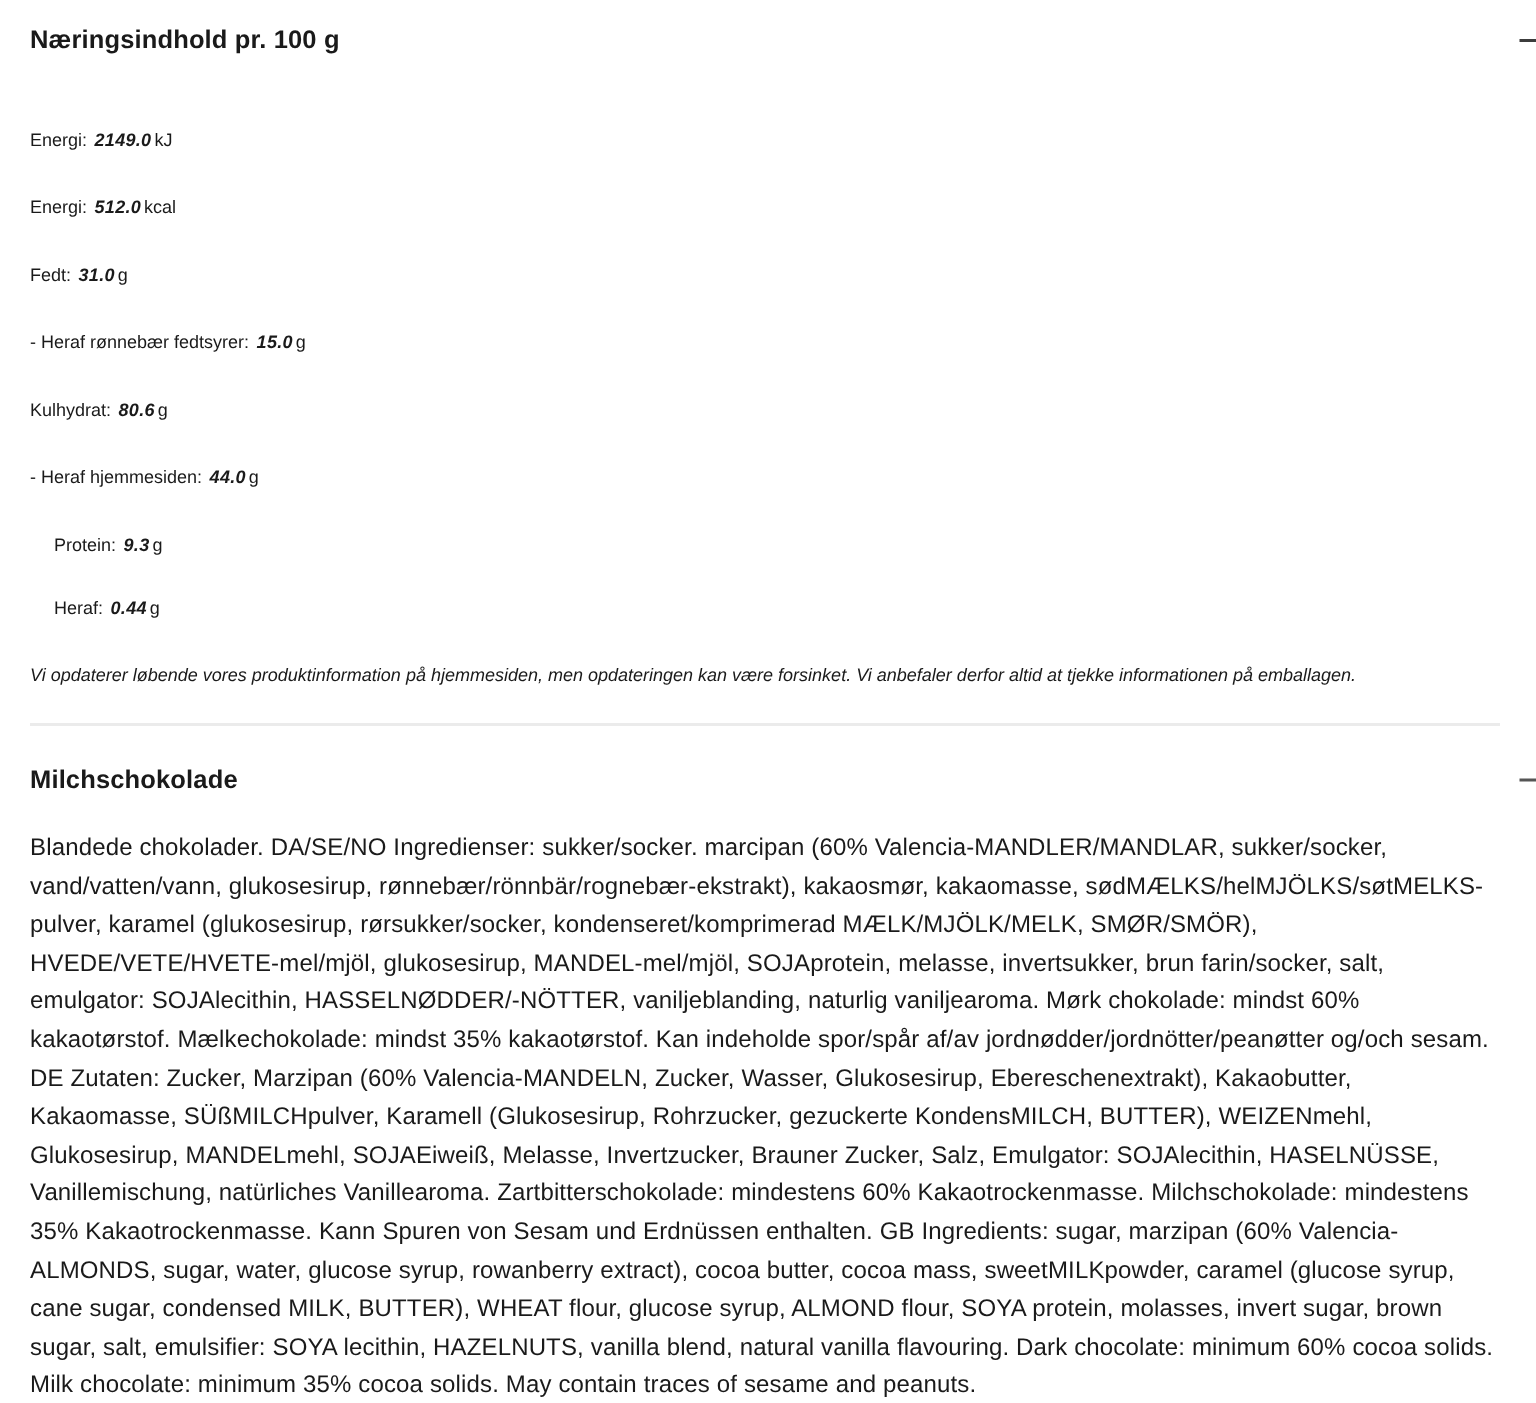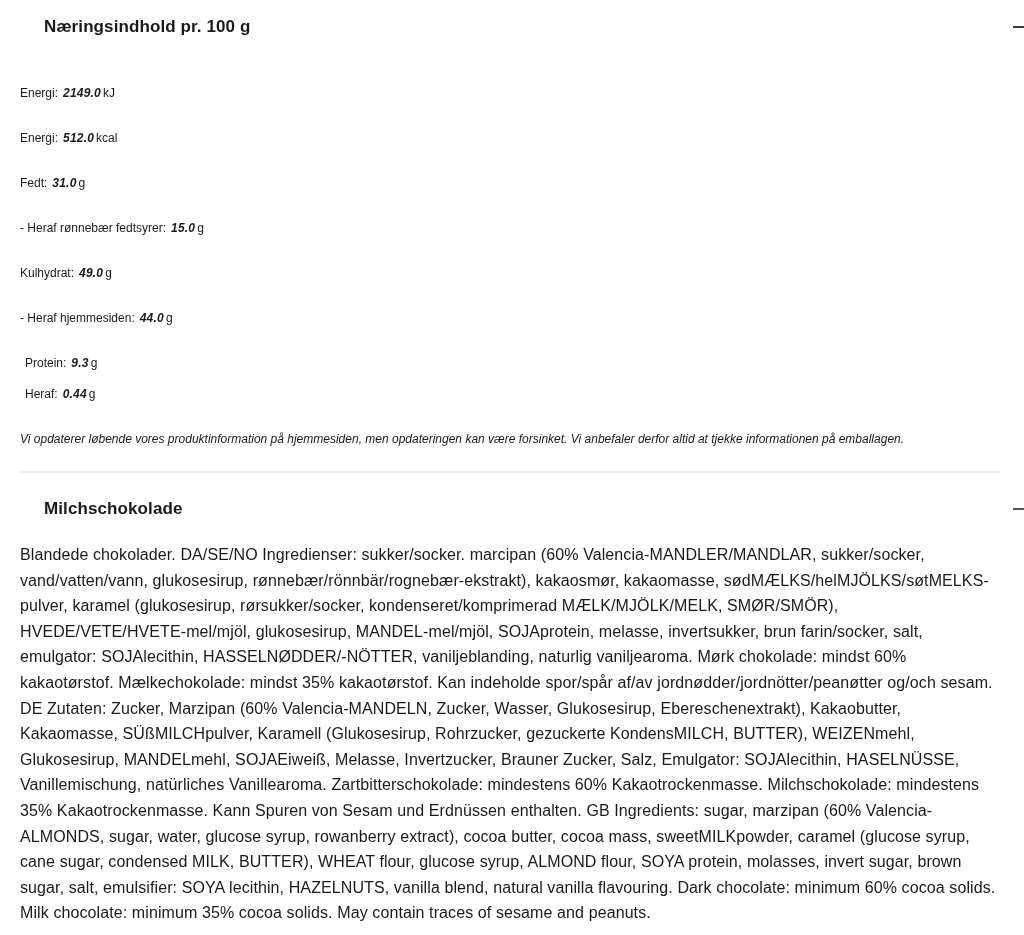--- a/index.html
+++ b/index.html
@@ -10,21 +10,20 @@
     background: #ffffff;
     color: #1a1a1a;
     font-family: "Liberation Sans", "DejaVu Sans", sans-serif;
     -webkit-font-smoothing: antialiased;
   }
   .page { padding: 0 24px 0 20px; }
 
   .section-head {
     position: relative;
     display: block;
-    margin-left: 24px;
   }
   .section-title {
     font-size: 17px;
     font-weight: 700;
     line-height: 24px;
     letter-spacing: .1px;
   }
   .head-1 { margin-top: 15px; }
   .head-2 { margin-top: 24px; }
 
@@ -47,21 +46,21 @@
     line-height: 26px;
   }
   .nutri-row .val {
     font-weight: 700;
     font-style: italic;
     margin-left: 5px;
     letter-spacing: .2px;
   }
   .nutri-row .unit { margin-left: 2px; }
   .tight-group { margin: 0 0 19px 0; }
-  .tight-group .nutri-row { margin: 5px; }
+  .tight-group .nutri-row { margin: 16px; }
 
   .disclaimer {
     margin: 0;
     font-size: 12px;
     font-style: italic;
     line-height: 27px;
     max-width: 985px;
   }
 
   .divider {
@@ -86,21 +85,21 @@
   <div class="section-head head-1">
     <div class="section-title">Næringsindhold pr. 100 g</div>
     <span class="minus-icon"></span>
   </div>
 
   <div class="nutrition-rows" id="nutrition-rows">
       <p class="nutri-row"><span>Energi:</span><span class="val">2149.0</span><span class="unit">kJ</span></p>
       <p class="nutri-row"><span>Energi:</span><span class="val">512.0</span><span class="unit">kcal</span></p>
       <p class="nutri-row"><span>Fedt:</span><span class="val">31.0</span><span class="unit">g</span></p>
       <p class="nutri-row"><span>- Heraf rønnebær fedtsyrer:</span><span class="val">15.0</span><span class="unit">g</span></p>
-      <p class="nutri-row"><span>Kulhydrat:</span><span class="val">49.0</span><span class="unit">g</span></p>
+      <p class="nutri-row"><span>Kulhydrat:</span><span class="val">80.6</span><span class="unit">g</span></p>
       <p class="nutri-row"><span>- Heraf hjemmesiden:</span><span class="val">44.0</span><span class="unit">g</span></p>
     </div>
 
   <div class="tight-group" id="nutrition-rows-tight">
       <p class="nutri-row"><span>Protein:</span><span class="val">9.3</span><span class="unit">g</span></p>
       <p class="nutri-row"><span>Heraf:</span><span class="val">0.44</span><span class="unit">g</span></p>
     </div>
 
   <p class="disclaimer">Vi opdaterer løbende vores produktinformation på hjemmesiden, men opdateringen kan være forsinket. Vi anbefaler derfor altid at tjekke informationen på emballagen.</p>
 

